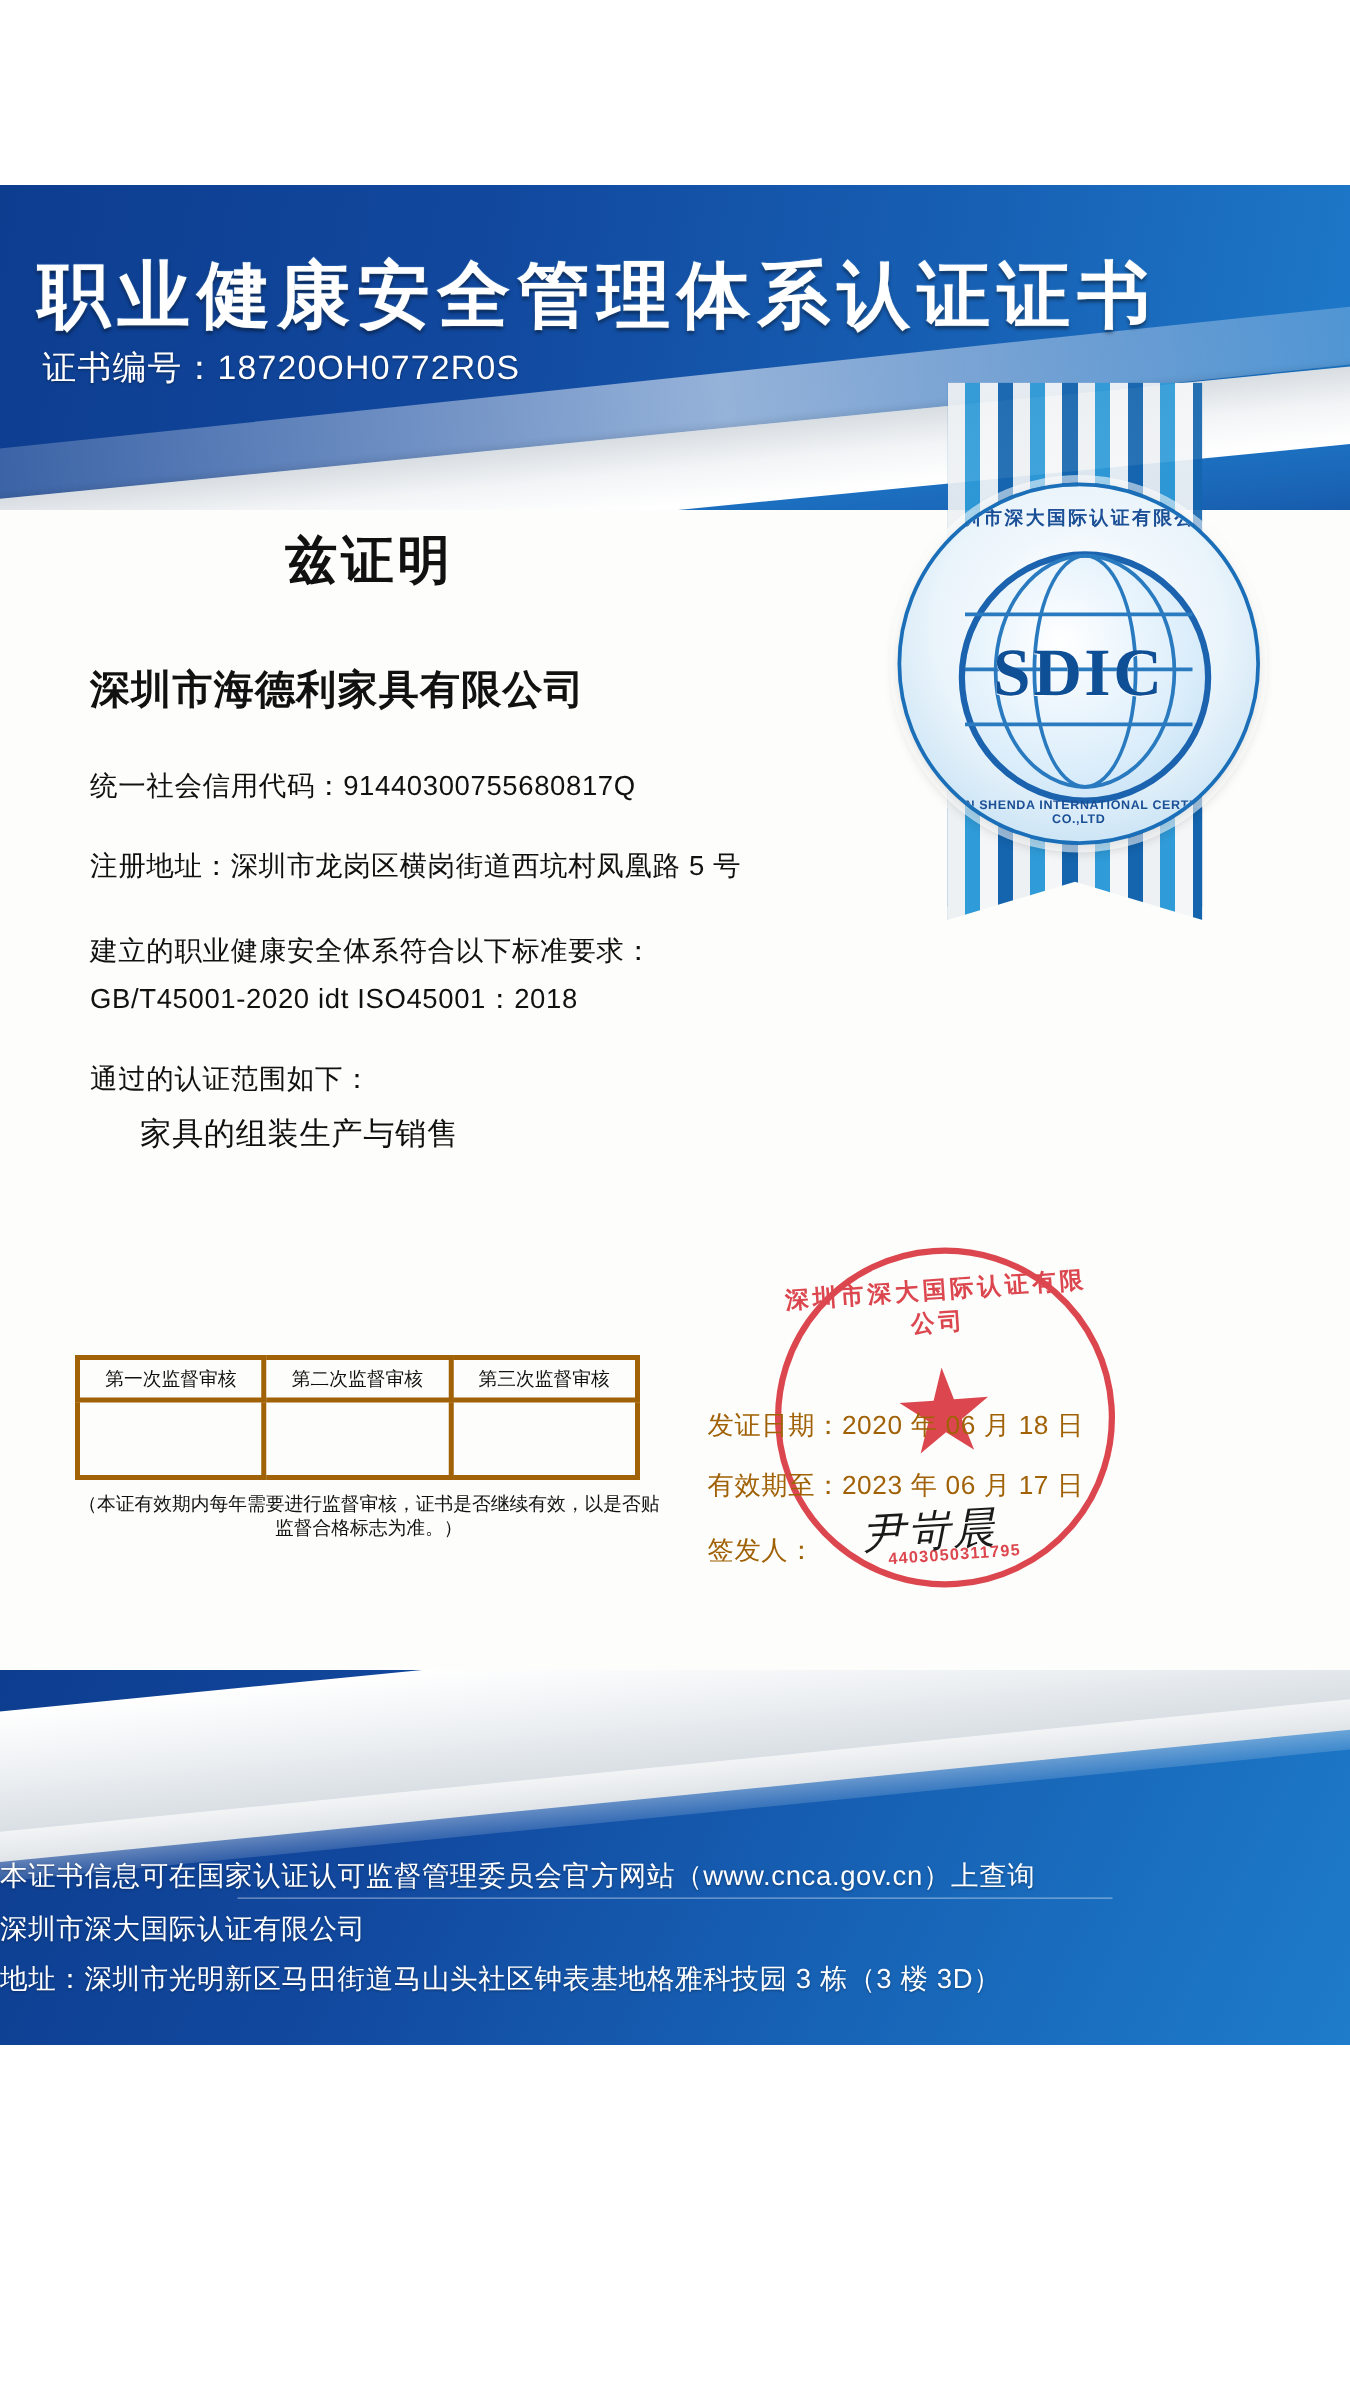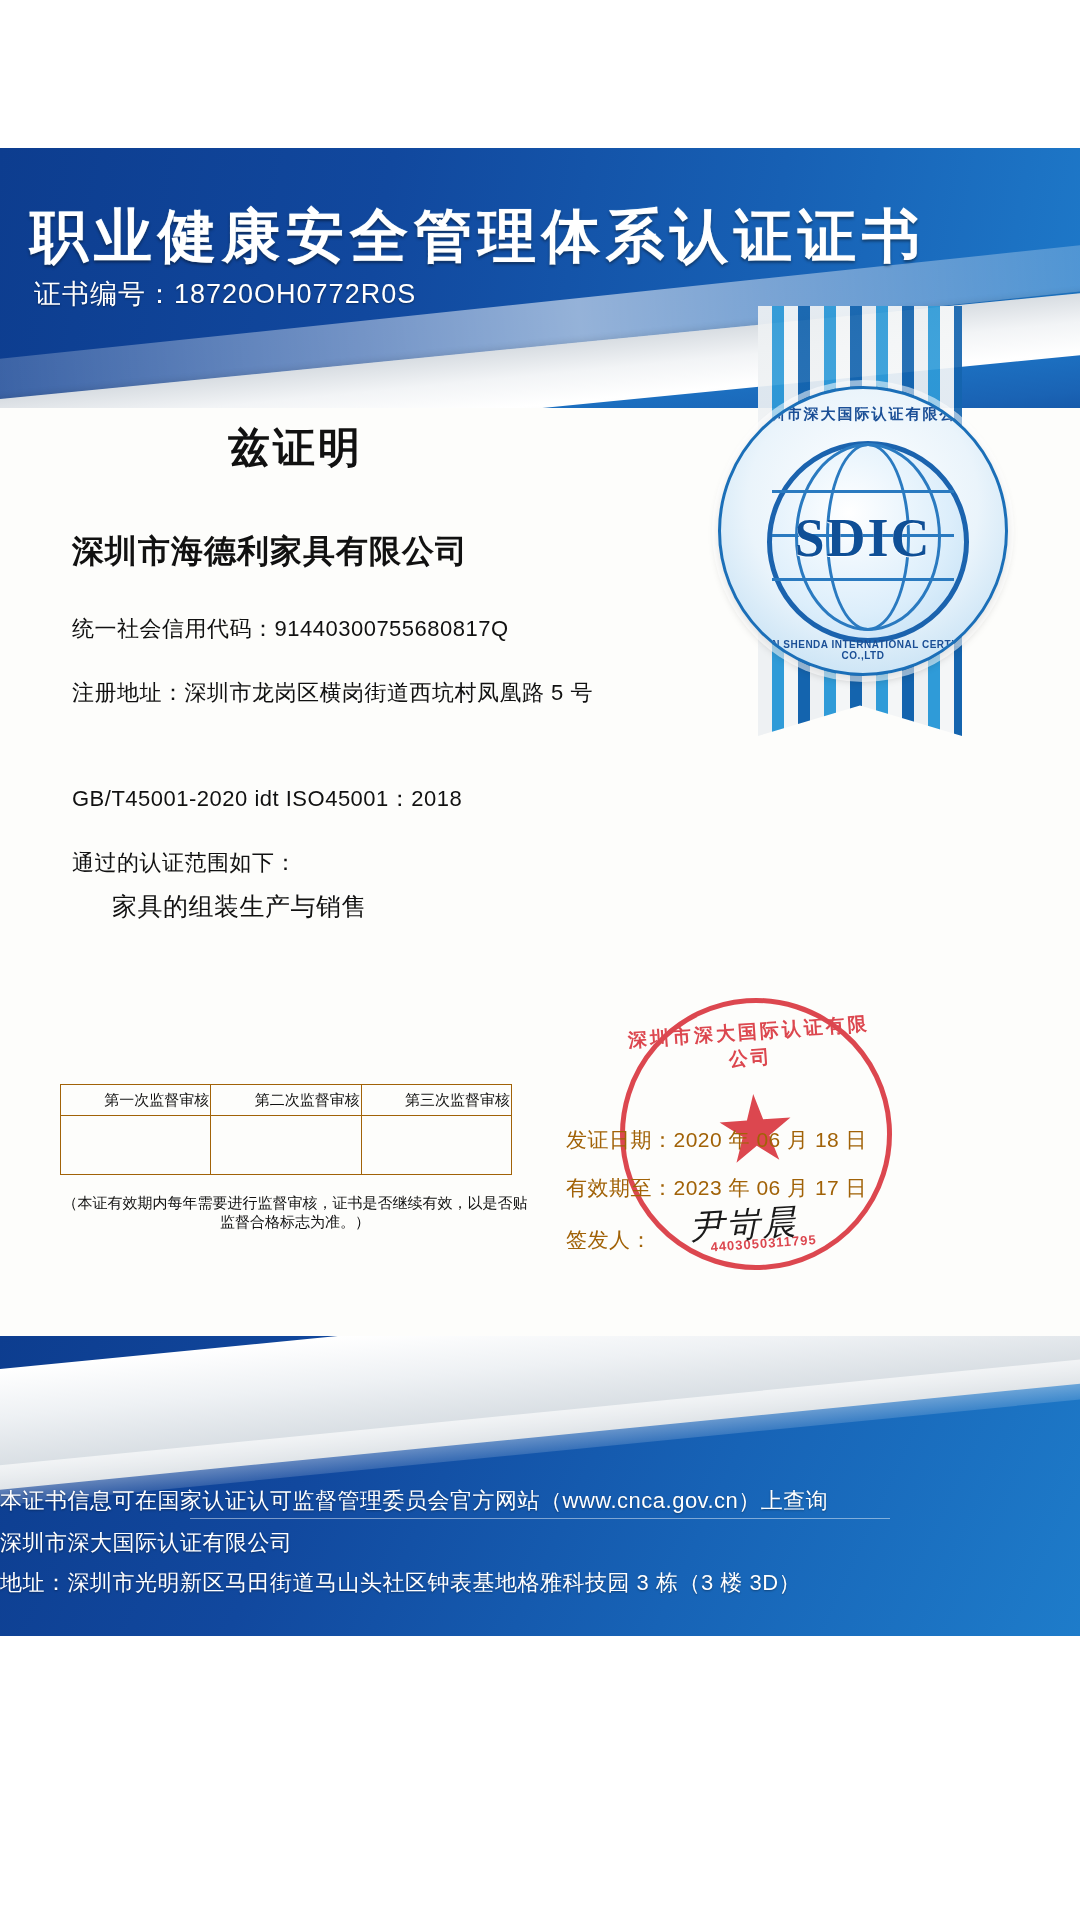--- a/index.html
+++ b/index.html
@@ -212,25 +212,25 @@
 
   
   .audit-table {
     position: absolute;
     left: 60px; top: 936px;
     width: 452px;
     border-collapse: collapse;
     table-layout: fixed;
   }
   .audit-table th, .audit-table td {
-    border: 1px solid #a16207;
+    border: 4px solid #a16207;
     font-size: 15px;
     font-weight: 400;
     color: #111;
-    text-align: right;
+    text-align: center;
     height: 28px;
   }
   .audit-table td { height: 56px; }
   .audit-note {
     position: absolute;
     left: 60px; top: 1046px;
     width: 470px;
     font-size: 15px;
     color: #111;
     text-align: center;
@@ -364,20 +364,21 @@
       <div class="sdic">SDIC</div>
       <div class="ring-text-bottom">SHENZHEN SHENDA INTERNATIONAL CERTIFICATION CO.,LTD</div>
     </div>
   </div>
 
   <div class="zizhengming">兹证明</div>
   <div class="company">深圳市海德利家具有限公司</div>
 
   <div class="line l-credit">统一社会信用代码：91440300755680817Q</div>
   <div class="line l-addr">注册地址：深圳市龙岗区横岗街道西坑村凤凰路 5 号</div>
+  <div class="line l-std-1">建立的职业健康安全体系符合以下标准要求：</div>
   <div class="line l-std-2">GB/T45001-2020 idt ISO45001：2018</div>
   <div class="line l-scope-1">通过的认证范围如下：</div>
   <div class="line l-scope-2">家具的组装生产与销售</div>
 
   <table class="audit-table">
     <thead>
       <tr>
         <th>第一次监督审核</th>
         <th>第二次监督审核</th>
         <th>第三次监督审核</th>

